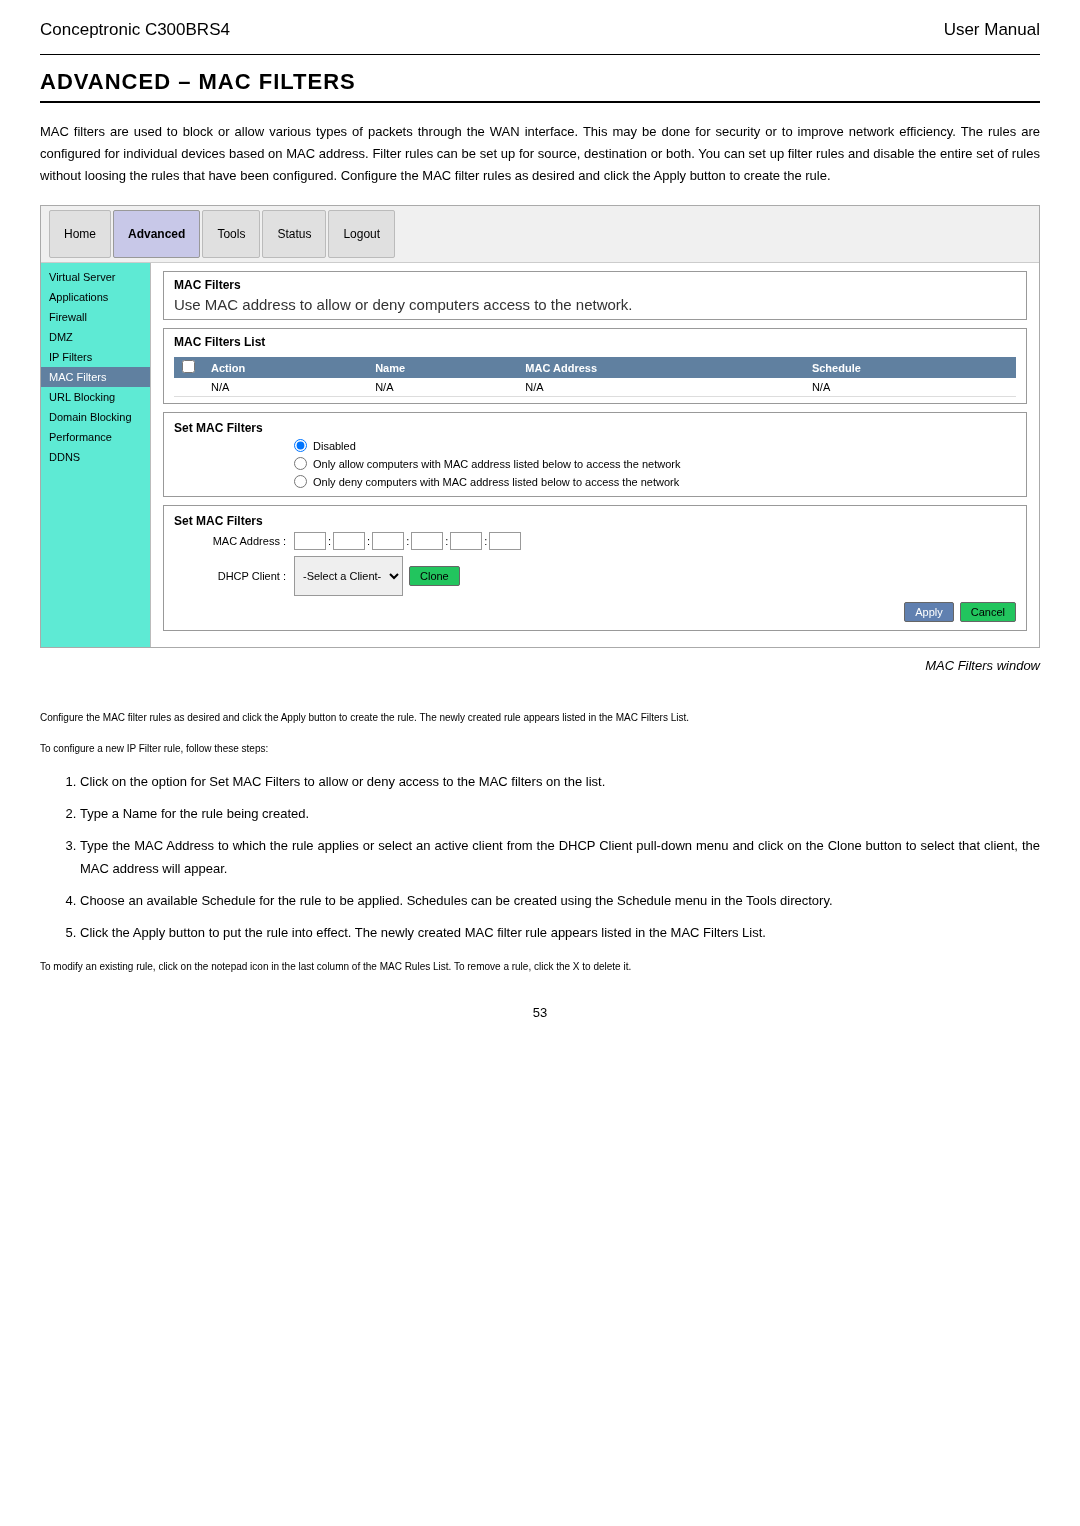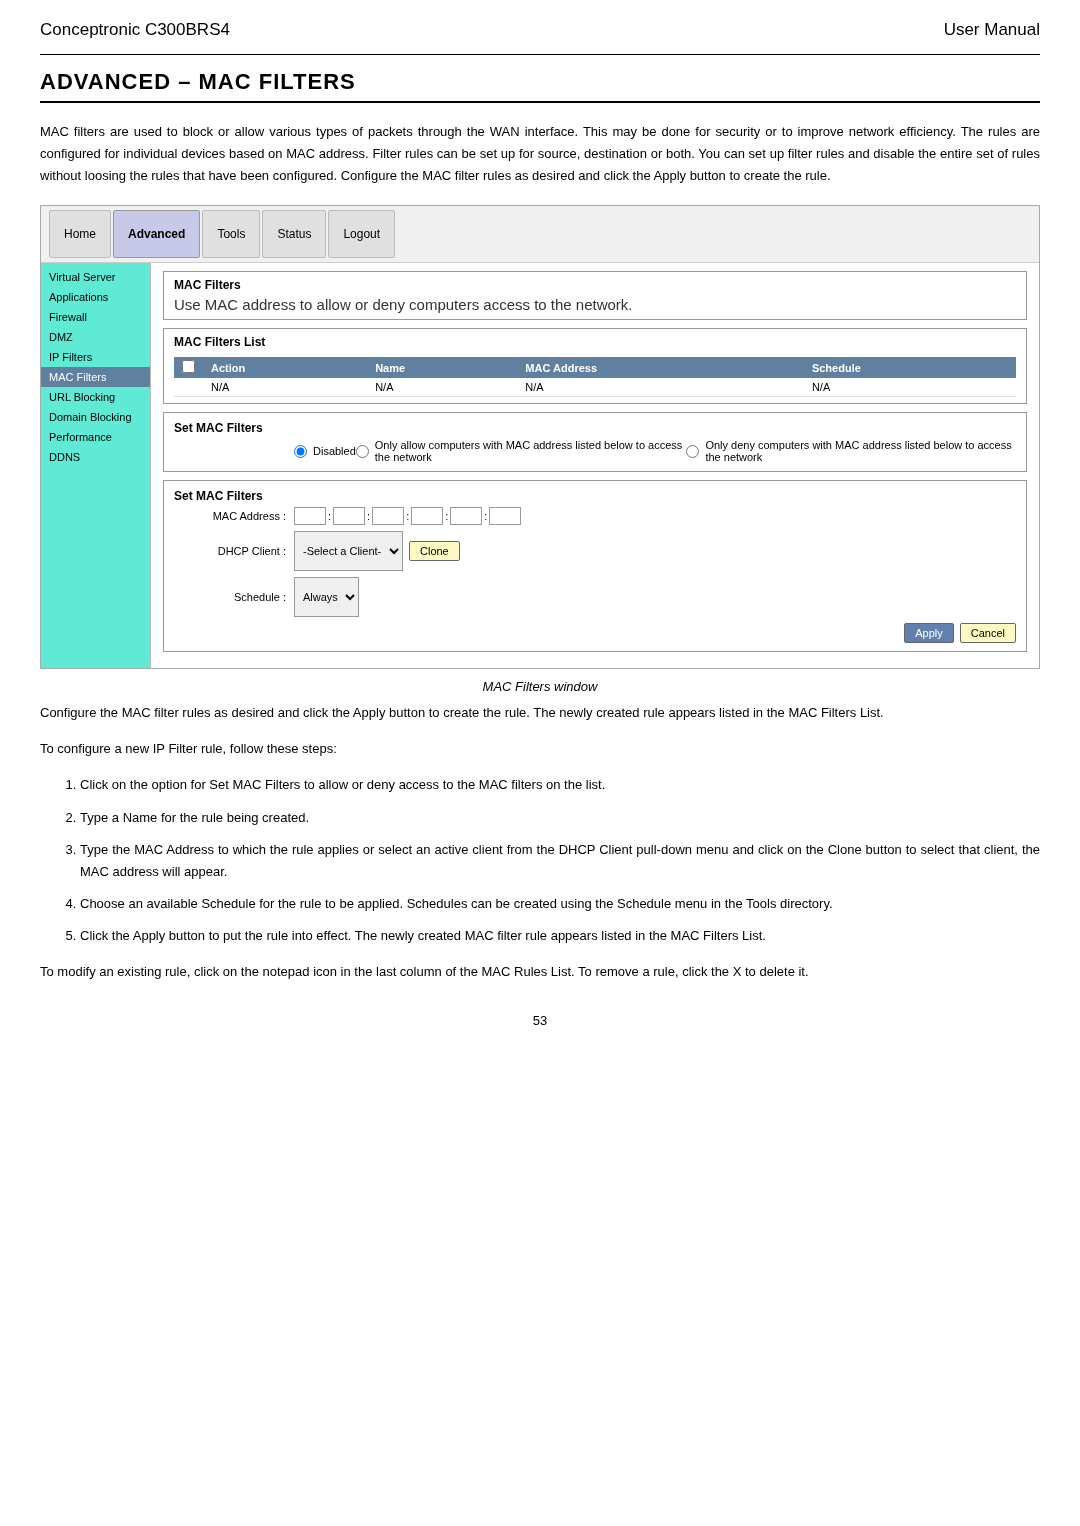--- a/index.html
+++ b/index.html
@@ -116,21 +116,22 @@
       border-bottom: 1px solid #ddd;
     }
     .set-filters-box {
       border: 1px solid #999;
       margin-bottom: 8px;
       padding: 8px 10px;
       background: #fff;
     }
     .radio-group {
       display: flex;
-      flex-direction: row;
+      flex-direction: column;
+      gap: 5px;
       padding-left: 120px;
     }
     .radio-row {
       display: flex;
       align-items: center;
       gap: 6px;
       font-size: 11px;
     }
     .form-box {
       border: 1px solid #999;
@@ -181,42 +182,42 @@
       border: 1px solid #999;
     }
     .btn {
       padding: 3px 10px;
       font-size: 11px;
       border: 1px solid #666;
       cursor: pointer;
       border-radius: 2px;
     }
     .btn-gray {
-      background: #fef9c3;
+      background: #22c55e;
       text-align: center;
     }
     .btn-blue {
       background: #6080b0;
       color: #fff;
     }
     .btn-row {
       display: flex;
       justify-content: flex-end;
       gap: 6px;
       margin-top: 6px;
     }
     .caption-text {
-      text-align: center;
+      text-align: right;
       font-size: 13px;
       margin-top: 6px;
-      margin-bottom: 8px;
+      margin-bottom: 36px;
       font-style: italic;
     }
     .body-text {
-      font-size: 13px;
+      font-size: 10px;
       line-height: 1.7;
       text-align: justify;
       margin-bottom: 14px;
     }
     .steps-list {
       margin-left: 40px;
       margin-bottom: 14px;
     }
     .steps-list li {
       font-size: 13px;
@@ -349,26 +350,20 @@
         <div class="form-row">
           <span class="form-label">DHCP Client :</span>
           <div class="dhcp-row">
             <select class="select-input">
               <option>-Select a Client-</option>
             </select>
             <button class="btn btn-gray">Clone</button>
           </div>
         </div>
 
-        <div class="form-row">
-          <span class="form-label">Schedule :</span>
-          <select class="select-input">
-            <option>Always</option>
-          </select>
-        </div>
 
         <div class="btn-row">
           <button class="btn btn-blue">Apply</button>
           <button class="btn btn-gray">Cancel</button>
         </div>
       </div>
     </div>
   </div>
 </div>
 

